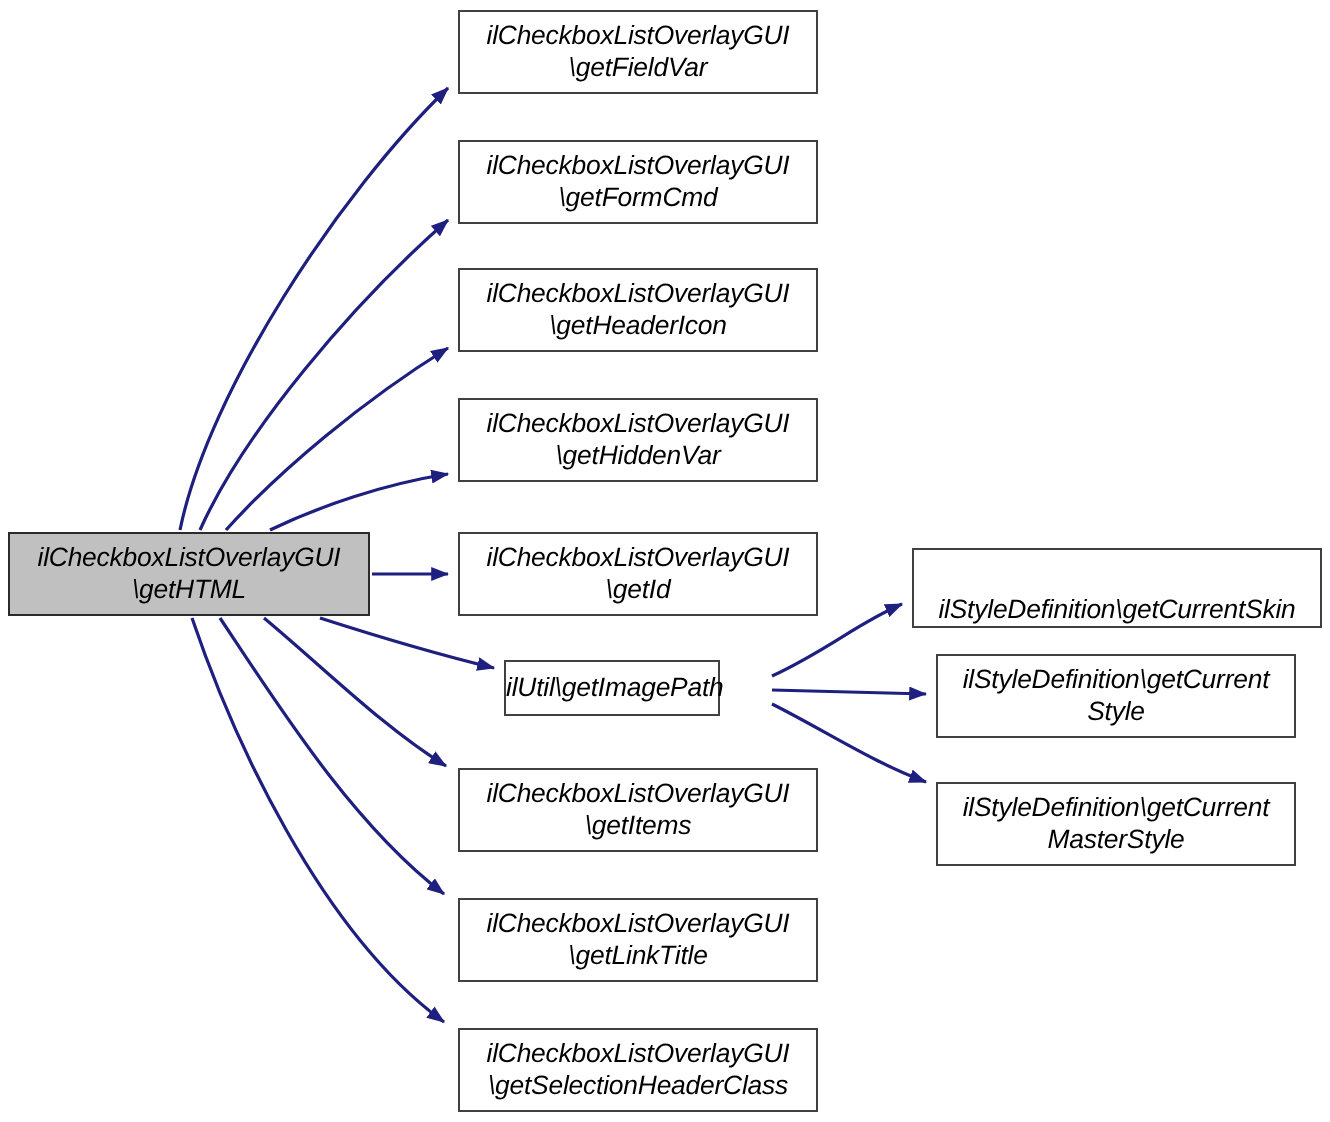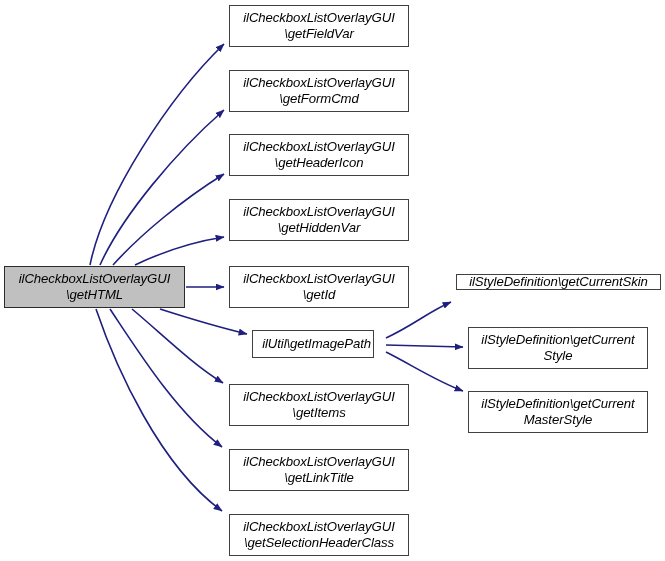--- a/index.html
+++ b/index.html
@@ -118,40 +118,40 @@
   <div class="node" style="left:229px; top:199px; width:180px; height:42px;">
     <span class="label">ilCheckboxListOverlayGUI
 \getHiddenVar</span>
   </div>
 
   <div class="node" style="left:229px; top:266px; width:180px; height:42px;">
     <span class="label">ilCheckboxListOverlayGUI
 \getId</span>
   </div>
 
-  <div class="node single-line" style="left:252px; top:330px; width:122px; height:28px;text-align:right;">
+  <div class="node single-line" style="left:252px; top:330px; width:108px; height:28px;">
     <span class="label">ilUtil\getImagePath</span>
   </div>
 
   <div class="node" style="left:229px; top:384px; width:180px; height:42px;">
     <span class="label">ilCheckboxListOverlayGUI
 \getItems</span>
   </div>
 
   <div class="node" style="left:229px; top:449px; width:180px; height:42px;">
     <span class="label">ilCheckboxListOverlayGUI
 \getLinkTitle</span>
   </div>
 
   <div class="node" style="left:229px; top:514px; width:180px; height:42px;">
     <span class="label">ilCheckboxListOverlayGUI
 \getSelectionHeaderClass</span>
   </div>
 
-  <div class="node single-line" style="left:456px; top:274px; width:205px; height:16px;">
+  <div class="node single-line" style="left:456px; top:274px; width:205px; height:40px;align-items:flex-end;">
     <span class="label">ilStyleDefinition\getCurrentSkin</span>
   </div>
 
   <div class="node" style="left:468px; top:327px; width:180px; height:42px;">
     <span class="label">ilStyleDefinition\getCurrent
 Style</span>
   </div>
 
   <div class="node" style="left:468px; top:391px; width:180px; height:42px;">
     <span class="label">ilStyleDefinition\getCurrent

